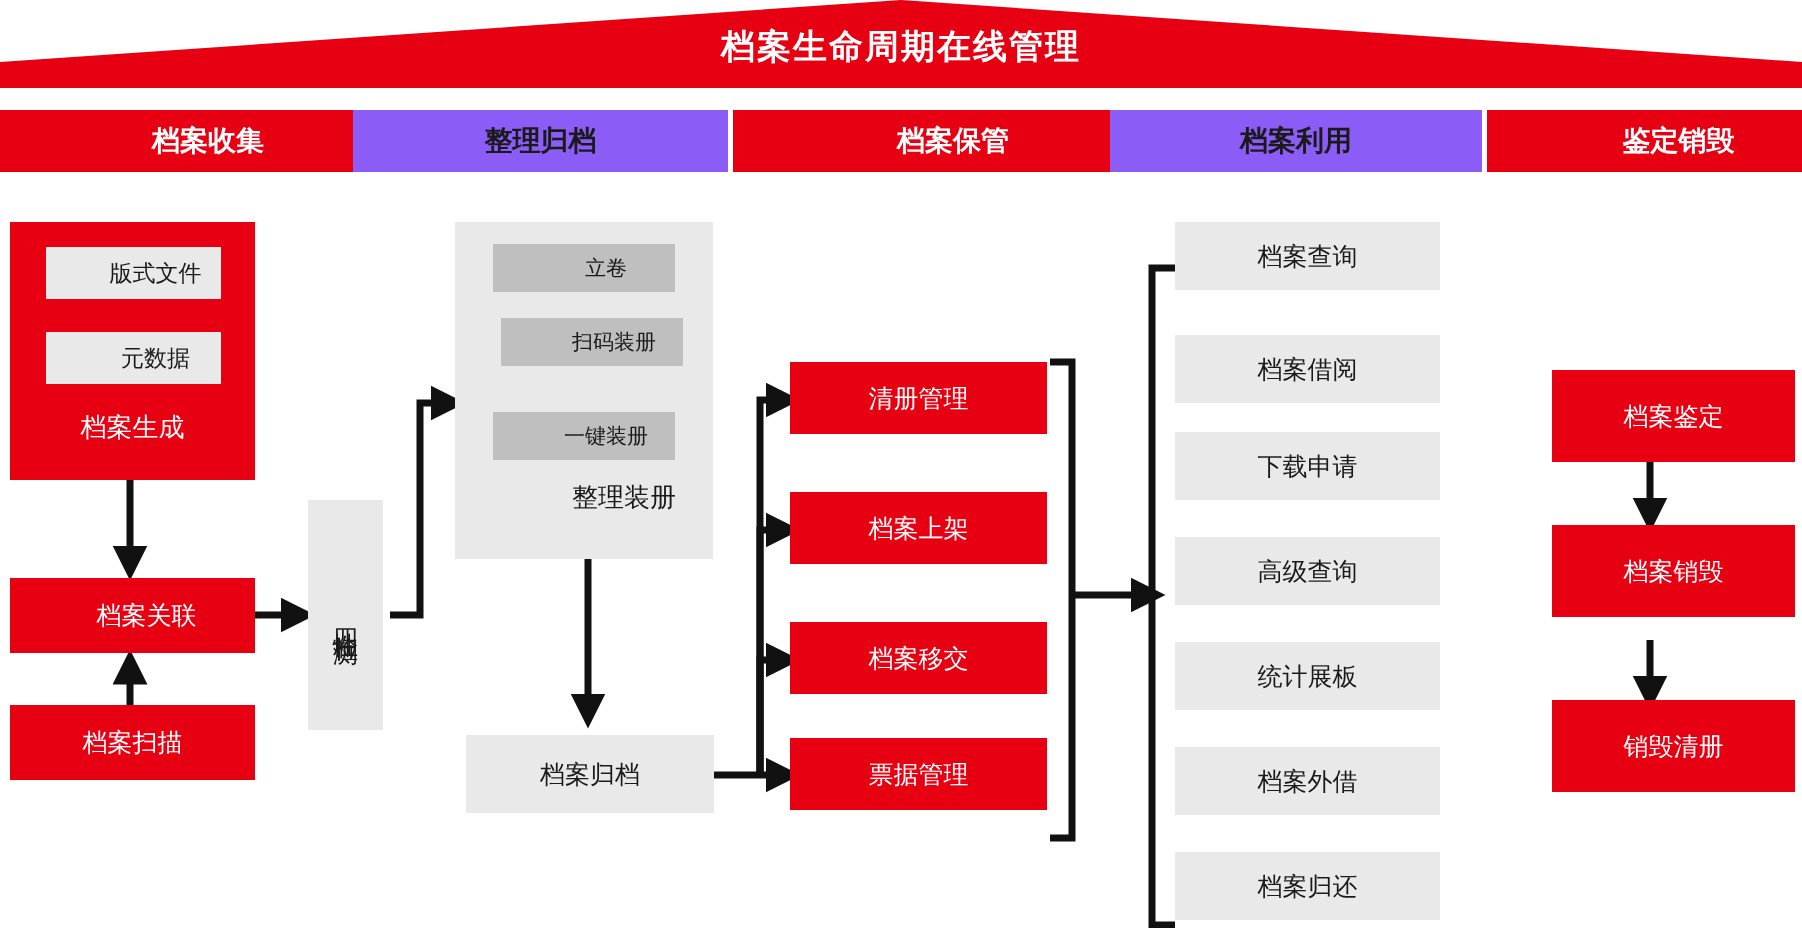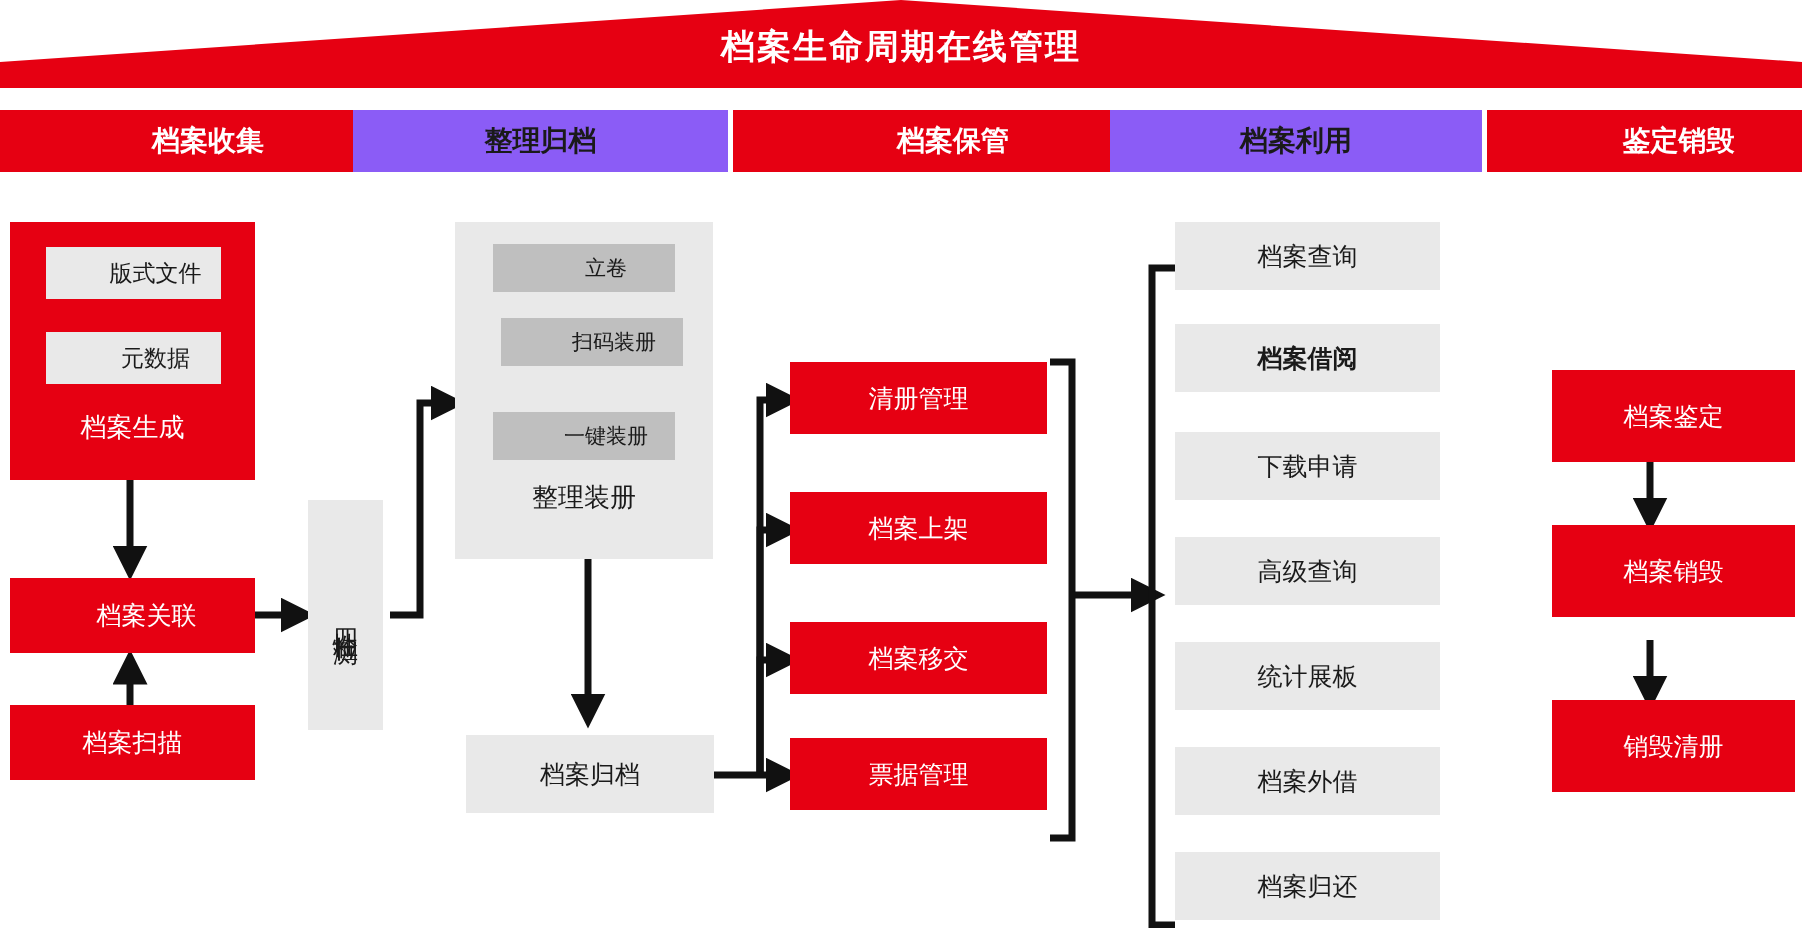--- a/index.html
+++ b/index.html
@@ -80,21 +80,21 @@
   .panel.red  { background: #e60012; }
   .panel.grey { background: #e9e9e9; }
 
   .panel-caption {
     position: absolute;
     width: 100%;
     text-align: center;
     font-size: 26px;
   }
   .panel-caption.on-red { color: #ffffff; }
-  .panel-caption.on-grey { color: #1a1a1a; }
+  .panel-caption.on-grey { color: #1a1a1a; padding-left: 40px; }
 
   
   .node.vertical {
     writing-mode: vertical-rl;
     text-orientation: upright;
     letter-spacing: 4px;
     font-size: 25px;
     padding-top: 4px;
   }
 
@@ -215,21 +215,21 @@
   <div class="node red" style="left:790px; top:622px; width:257px; height:72px;">
     <span>档案移交</span>
   </div>
   <div class="node red" style="left:790px; top:738px; width:257px; height:72px;">
     <span>票据管理</span>
   </div>
 
   <div class="node grey" style="left:1175px; top:222px; width:265px; height:68px;">
     <span>档案查询</span>
   </div>
-  <div class="node grey" style="left:1175px; top:324px; width:265px; height:68px;font-weight:bold;">
+  <div class="node grey" style="left:1175px; top:335px; width:265px; height:68px;">
     <span>档案借阅</span>
   </div>
   <div class="node grey" style="left:1175px; top:432px; width:265px; height:68px;">
     <span>下载申请</span>
   </div>
   <div class="node grey" style="left:1175px; top:537px; width:265px; height:68px;">
     <span>高级查询</span>
   </div>
   <div class="node grey" style="left:1175px; top:642px; width:265px; height:68px;">
     <span>统计展板</span>

